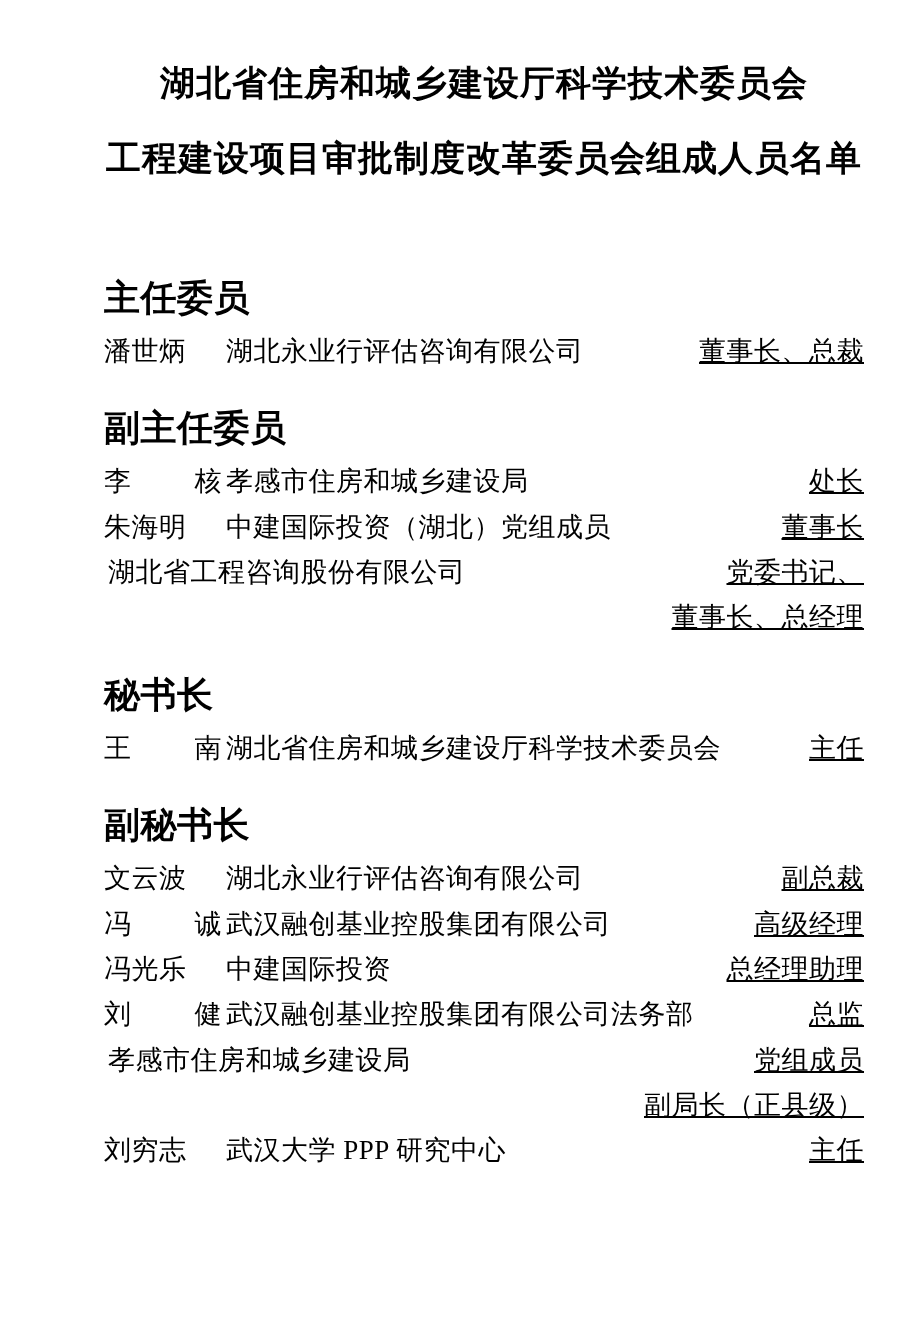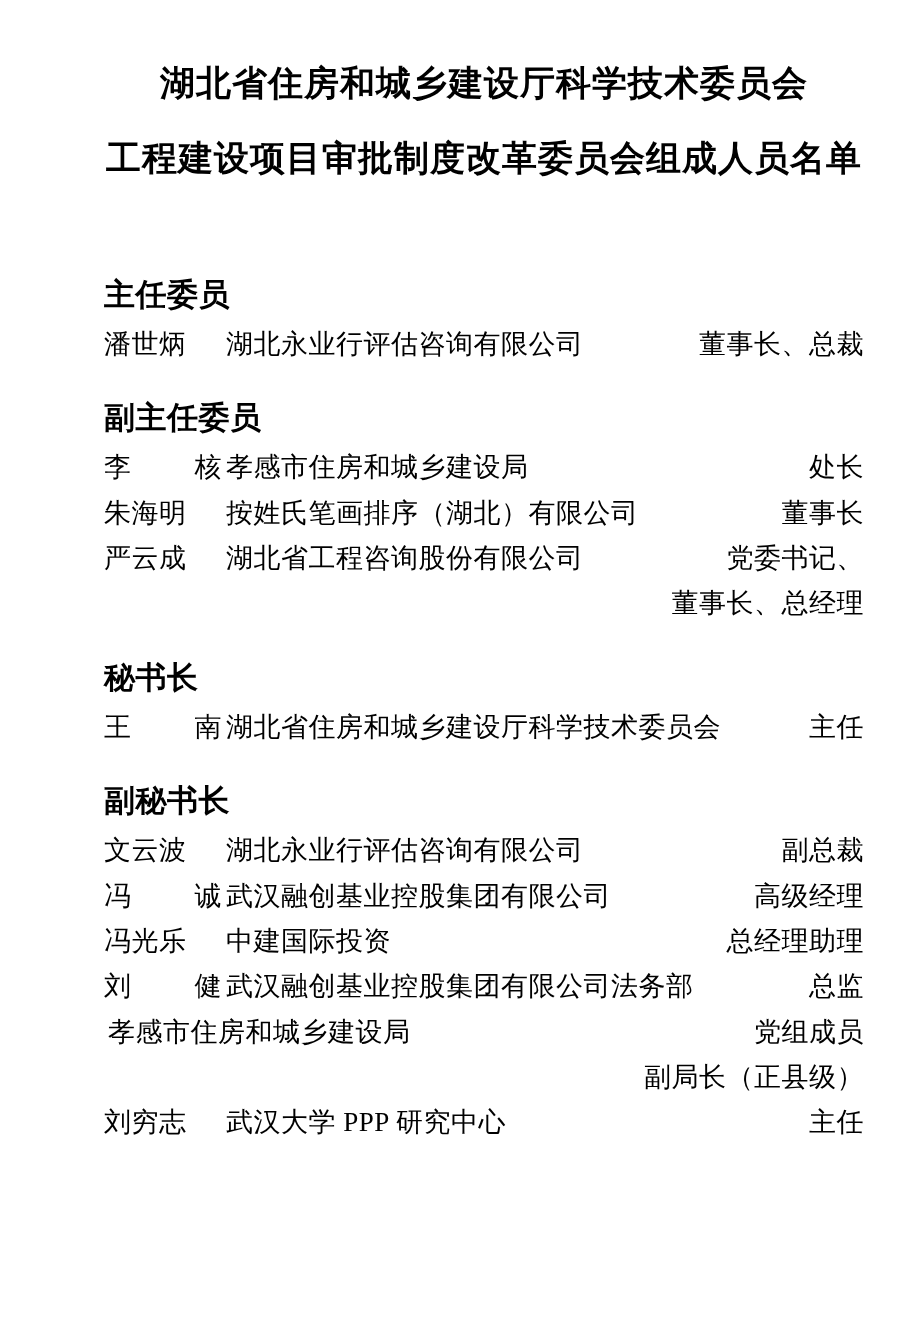--- a/index.html
+++ b/index.html
@@ -33,21 +33,21 @@
   .doc-title .line1 {
     display: block;
     margin-top: 26px;
   }
   .doc-title .line2 {
     display: block;
     margin-top: 40px;
   }
   .section-head {
     font-weight: bold;
-    font-size: 31px;
+    font-size: 36px;
     font-family: "DejaVu Sans", "Liberation Sans", sans-serif;
     margin-top: 30px;
     margin-bottom: 6px;
     letter-spacing: 0.5px;
   }
   .first-section {
     margin-top: 98px;
   }
   .entry {
     display: flex;
@@ -67,20 +67,21 @@
     display: block;
     letter-spacing: 0.5px;
   }
   .entry .org {
     flex: 1 1 auto;
     padding-left: 4px;
   }
   .entry .role {
     flex: 0 0 auto;
     text-align: right;
+    text-decoration: underline;
   }
   .entry.cont {
     justify-content: flex-end;
   }
   .entry.cont .role {
     padding-right: 0;
   }
 </style>
 </head>
 <body>
@@ -103,25 +104,24 @@
   <div class="entry">
     <span class="name">
       <span>李</span>
       <span>核</span>
     </span>
     <span class="org">孝感市住房和城乡建设局</span>
     <span class="role">处长</span>
   </div>
   <div class="entry">
     <span class="name solid">朱海明</span>
-    <span class="org">按姓氏笔画排序（湖北）有限公司</span>
+    <span class="org">中建国际投资（湖北）党组成员</span>
     <span class="role">董事长</span>
   </div>
   <div class="entry">
-    <span class="name solid">严云成</span>
     <span class="org">湖北省工程咨询股份有限公司</span>
     <span class="role">党委书记、</span>
   </div>
   <div class="entry cont">
     <span class="role">董事长、总经理</span>
   </div>
 
   <div class="section-head">秘书长</div>
   <div class="entry">
     <span class="name">

